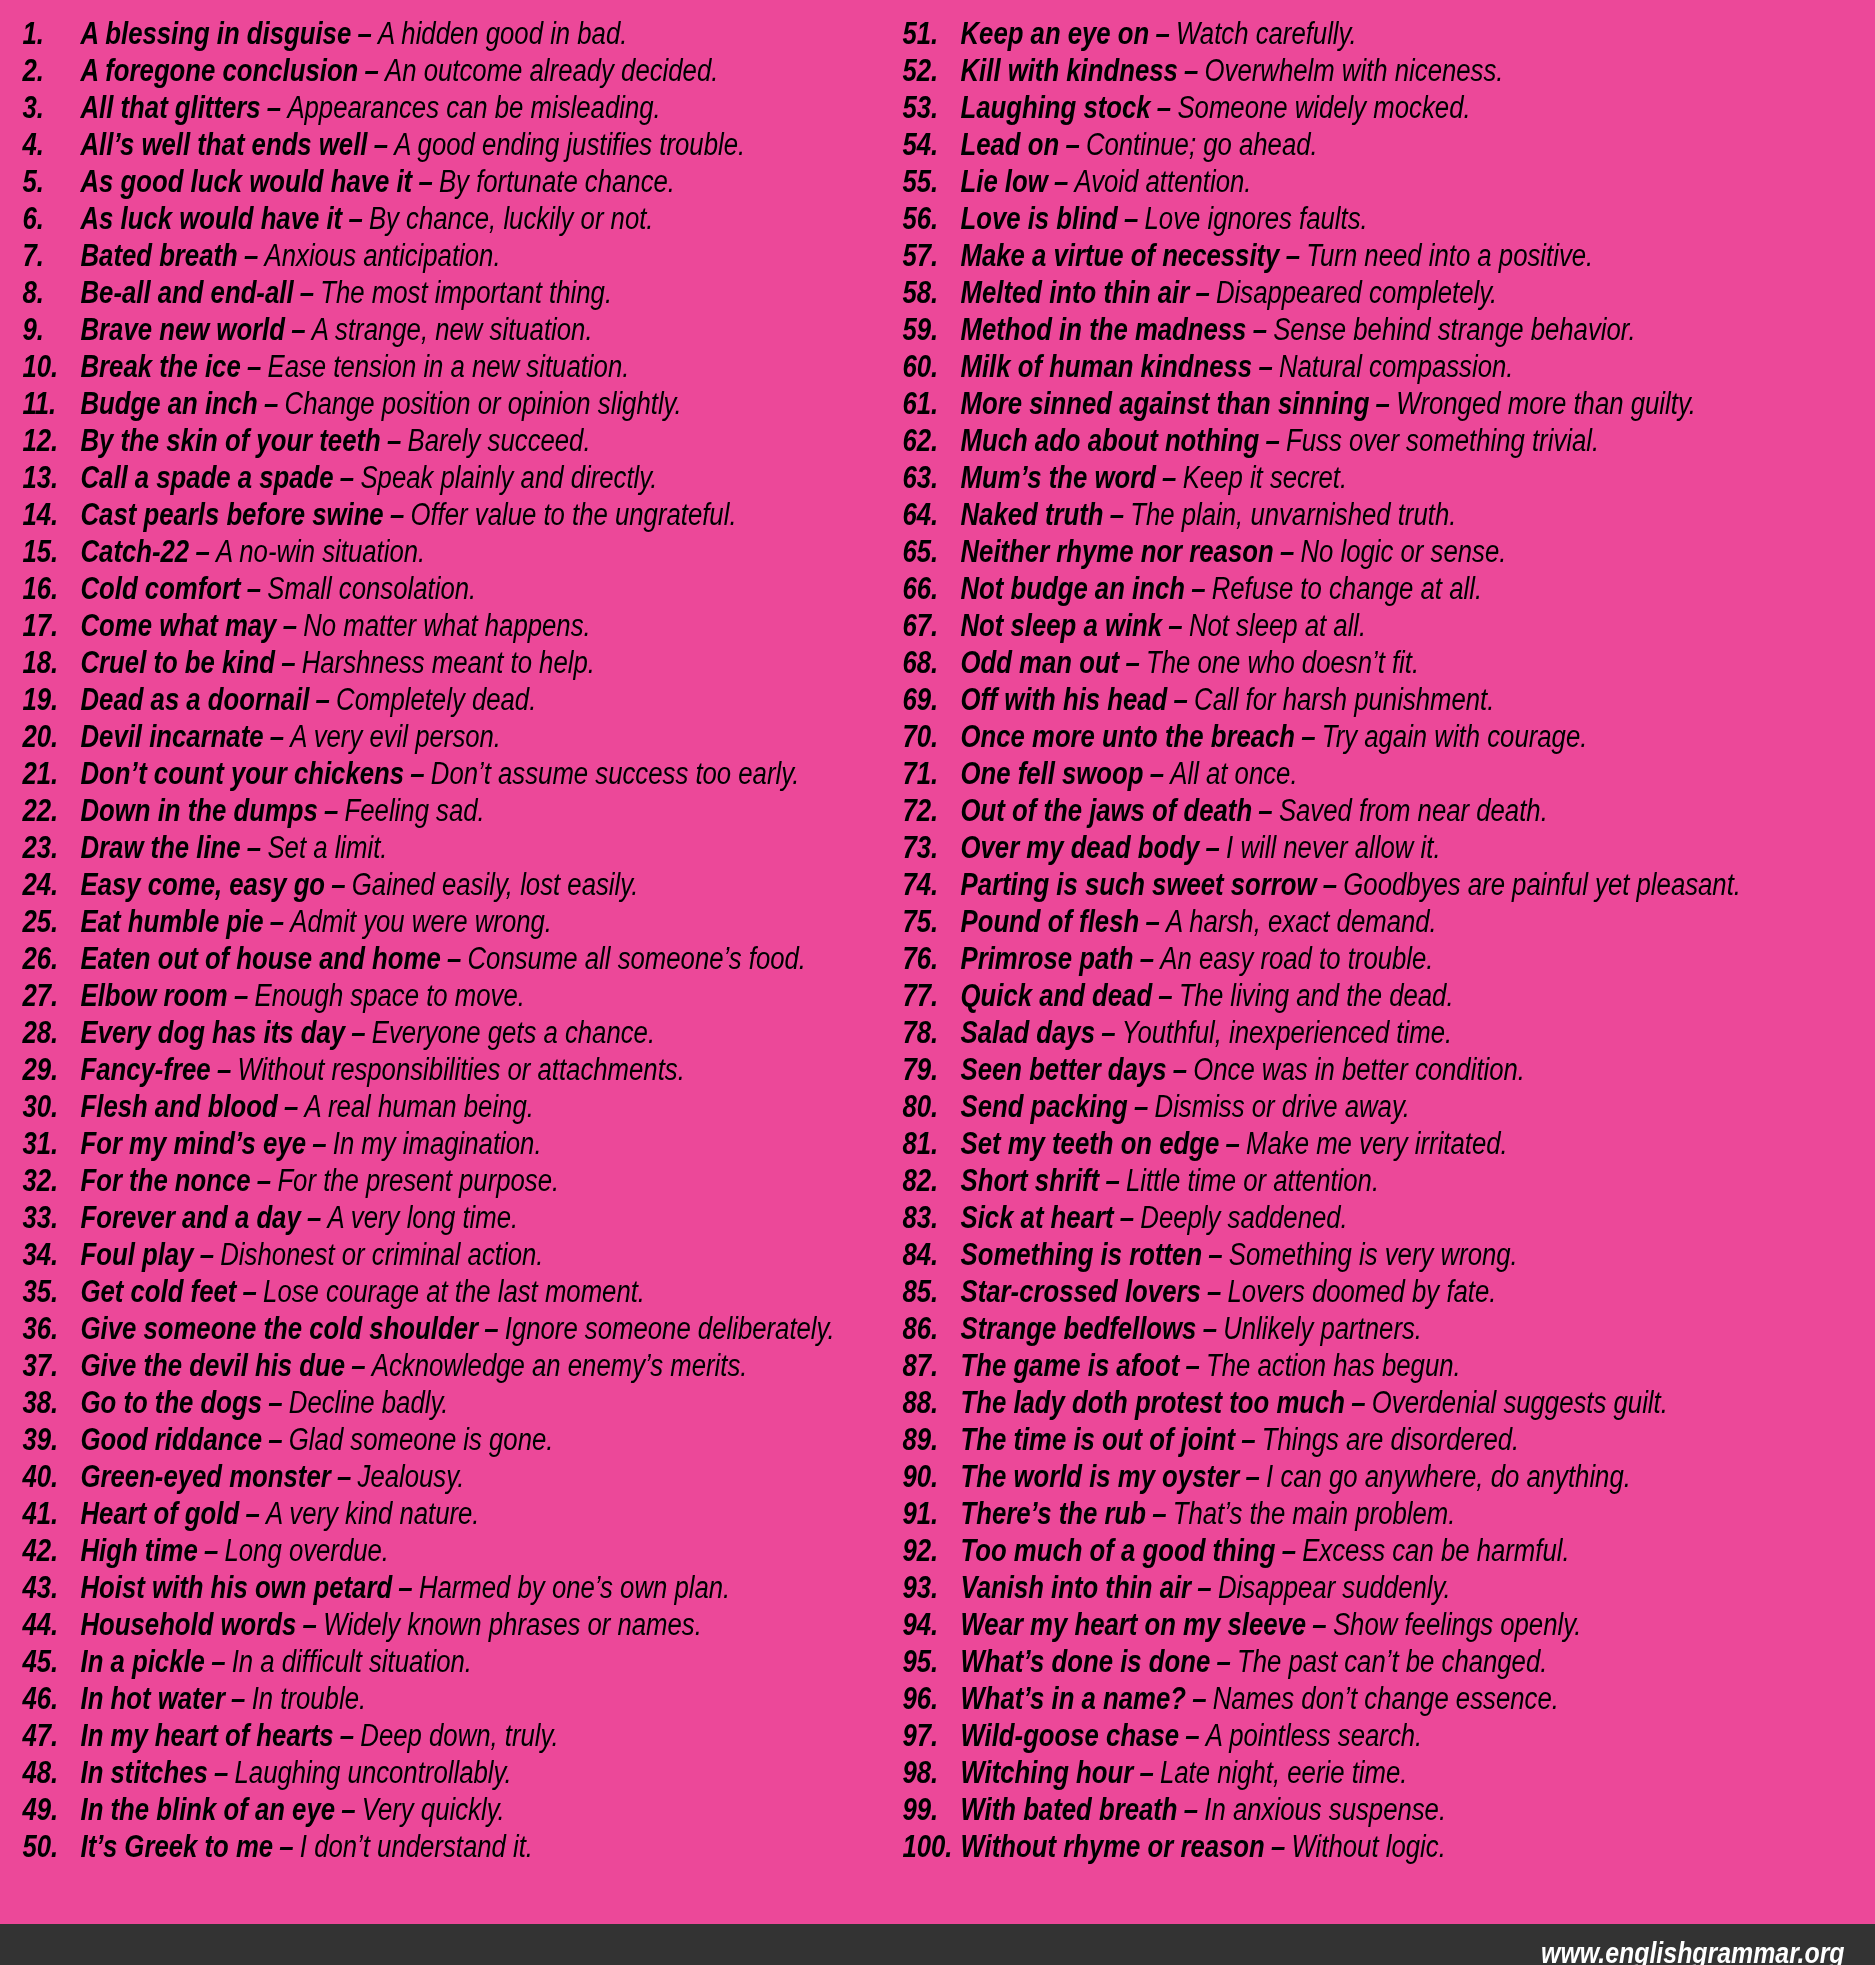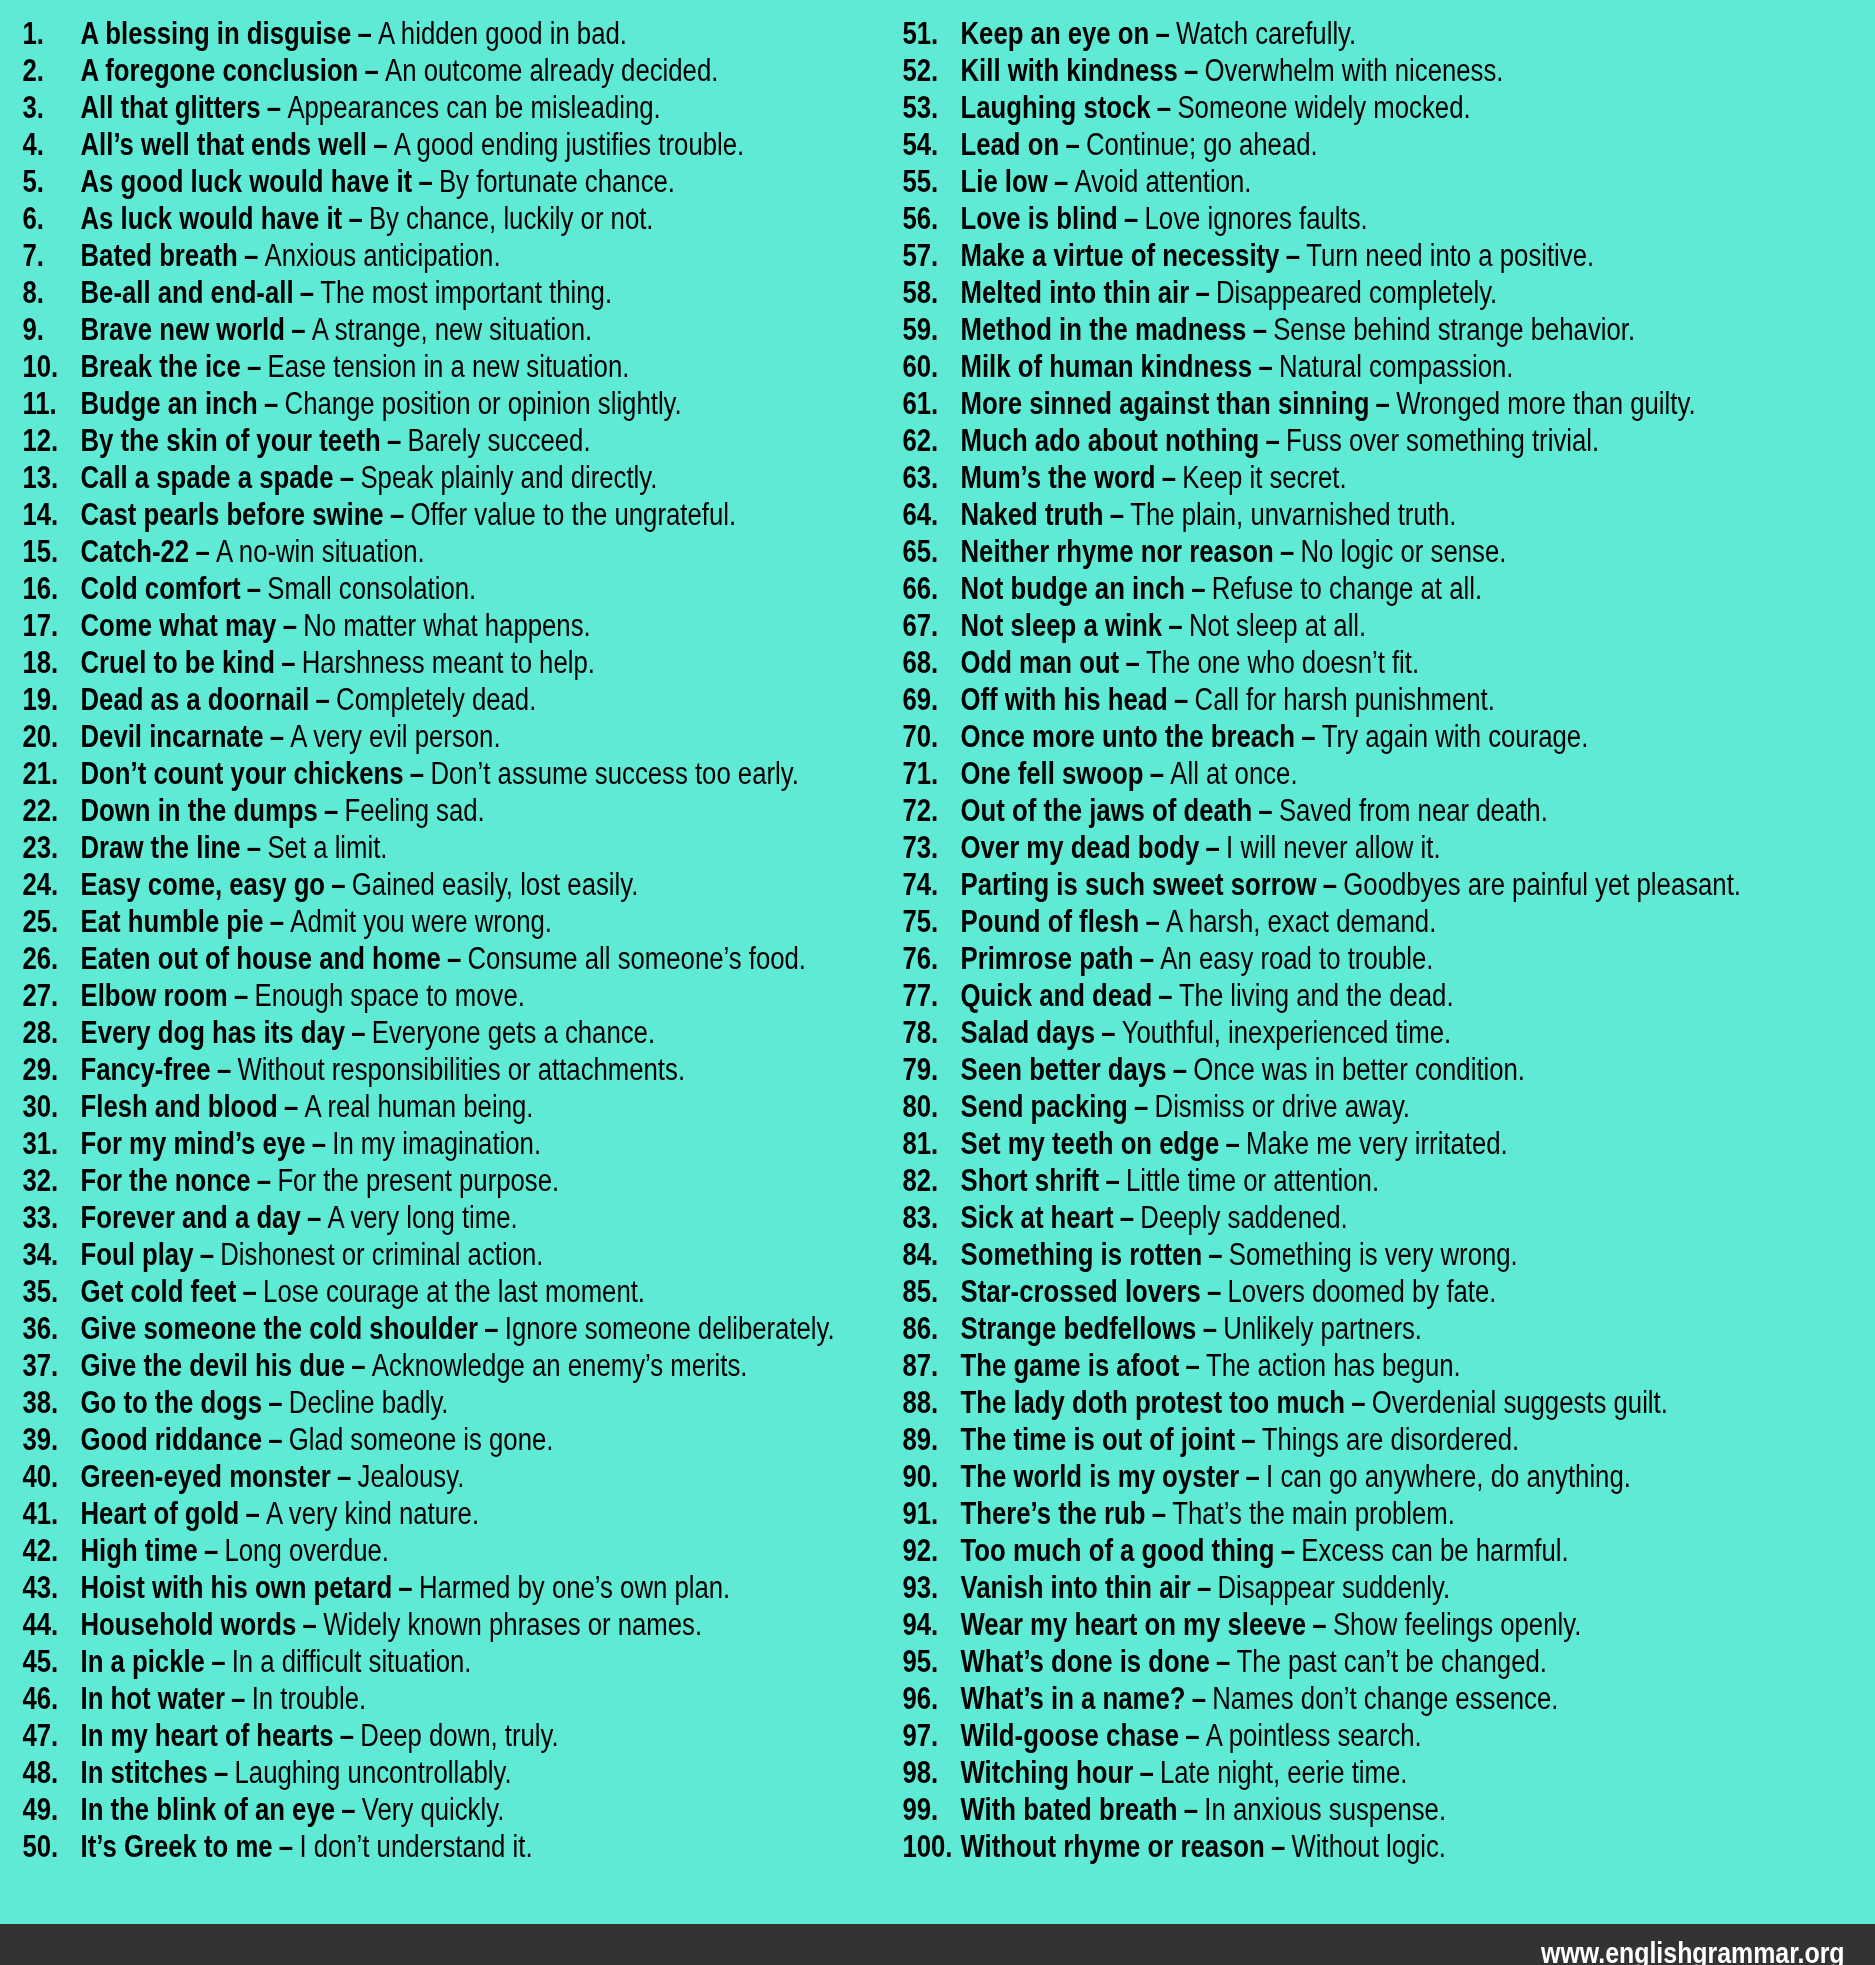--- a/index.html
+++ b/index.html
@@ -53,21 +53,21 @@
     line-height:57px;
     font-size:30px;
     font-weight:700;
     transform:scaleX(0.83);
     transform-origin:50% 50%;
   }
 </style>
 </head>
 <body>
 
-<div class="page" style="background: #5eead4;">
+<div class="page" style="background: #ec4899; font-style: italic;">
   <div class="col col-left">
       <div class="item"><span class="num">1.</span><span class="phrase">A blessing in disguise</span><span class="dash">–</span><span class="def">A hidden good in bad.</span></div>
       <div class="item"><span class="num">2.</span><span class="phrase">A foregone conclusion</span><span class="dash">–</span><span class="def">An outcome already decided.</span></div>
       <div class="item"><span class="num">3.</span><span class="phrase">All that glitters</span><span class="dash">–</span><span class="def">Appearances can be misleading.</span></div>
       <div class="item"><span class="num">4.</span><span class="phrase">All’s well that ends well</span><span class="dash">–</span><span class="def">A good ending justifies trouble.</span></div>
       <div class="item"><span class="num">5.</span><span class="phrase">As good luck would have it</span><span class="dash">–</span><span class="def">By fortunate chance.</span></div>
       <div class="item"><span class="num">6.</span><span class="phrase">As luck would have it</span><span class="dash">–</span><span class="def">By chance, luckily or not.</span></div>
       <div class="item"><span class="num">7.</span><span class="phrase">Bated breath</span><span class="dash">–</span><span class="def">Anxious anticipation.</span></div>
       <div class="item"><span class="num">8.</span><span class="phrase">Be-all and end-all</span><span class="dash">–</span><span class="def">The most important thing.</span></div>
       <div class="item"><span class="num">9.</span><span class="phrase">Brave new world</span><span class="dash">–</span><span class="def">A strange, new situation.</span></div>

